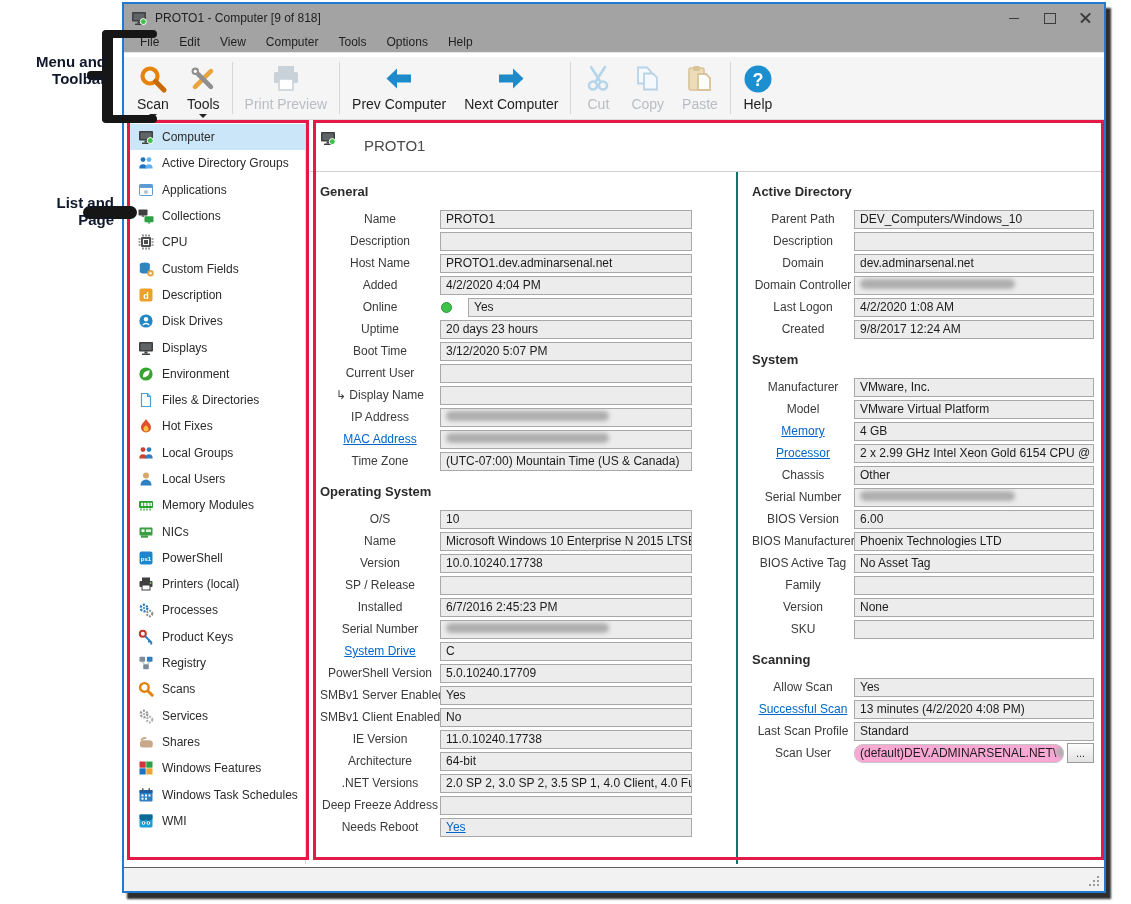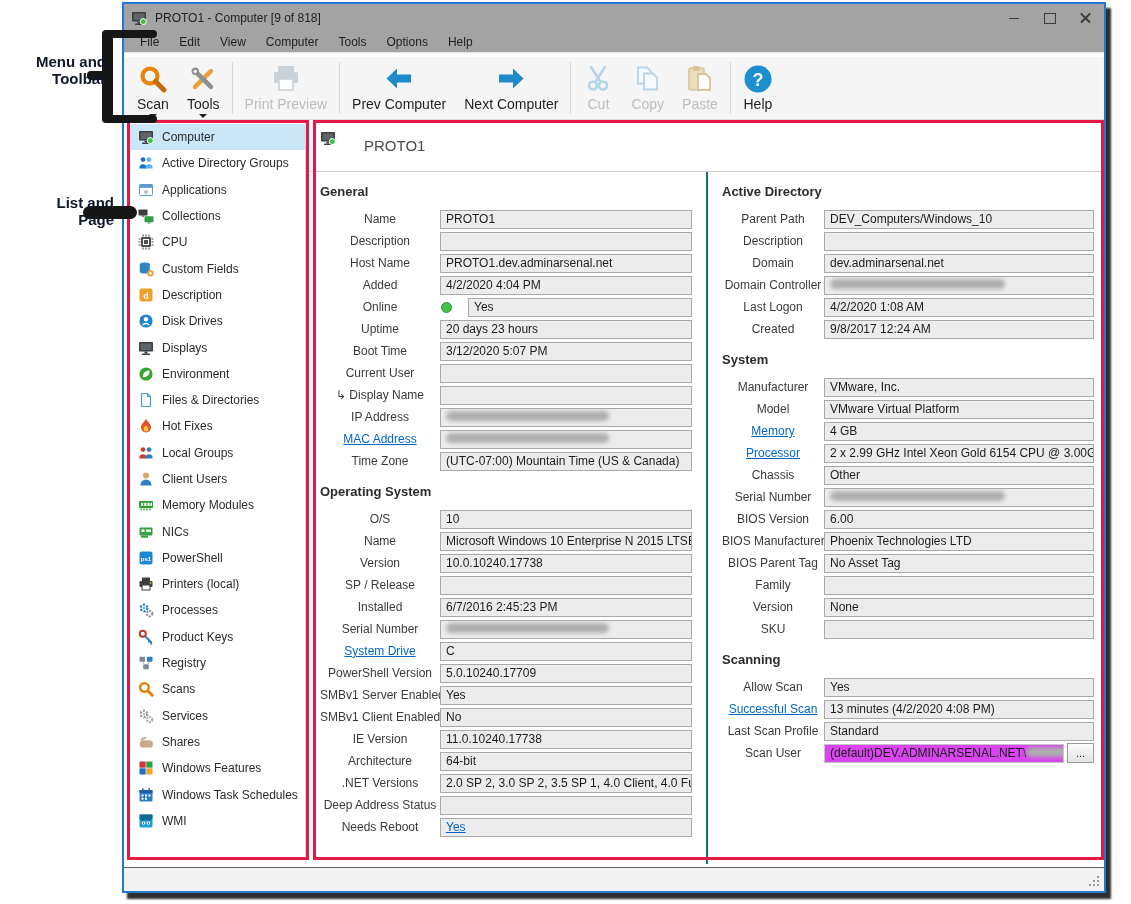--- a/index.html
+++ b/index.html
@@ -56,30 +56,30 @@
   .side-item{height:26.3px;display:flex;align-items:center;padding-left:8px;}
   .side-item.selected{background:#cbe5f9;}
   .side-icon{width:16px;height:16px;flex:none;margin-right:8px;display:flex;}
   .side-label{font-size:12px;color:#2a2a2a;white-space:nowrap;}
 
   #page{position:absolute;left:186px;top:0;right:0;bottom:0;padding-left:18px;}
   #page-header{position:absolute;top:0;left:0;right:0;height:52px;display:flex;align-items:center;padding-left:10px;border-bottom:1px solid #cfcfcf;}
   #page-header .big-icon{margin-right:12px;display:flex;}
   #computer-name{font-size:15px;color:#4a4a4a;}
 
-  #page-body{position:absolute;top:52px;left:0;right:0;bottom:0;display:flex;overflow:hidden;}
+  #page-body{position:absolute;top:52px;left:0;right:0;bottom:0;display:flex;overflow:hidden;gap:30px;}
   #col-left{width:396px;flex:none;padding:0 14px 0 8px;}
   #col-right{flex:1;border-left:2px solid #0f766e;padding:0 10px 0 12px;overflow:hidden;}
 
   .sec-title{font-size:13px;font-weight:bold;color:#2b2b2b;margin:12px 0 8px 2px;height:16px;}
   .frow{display:flex;align-items:center;height:22px;}
   .flabel{width:122px;flex:none;font-size:12px;color:#3a3a3a;padding-left:2px;white-space:nowrap;overflow:hidden;text-align:center;}
   #col-right .flabel{width:104px;}
   .fbox{flex:1;height:19px;border:1px solid #a8a8a8;background:#ececec;font-size:12px;line-height:17px;color:#1c1c1c;padding:0 5px;white-space:nowrap;overflow:hidden;}
-  .fbox.flat{border-color:#c4c4c4;background:#d946ef;}
+  .fbox.flat{border-color:#c4c4c4;background:#f9a8d4;border-radius:9px;}
   .flink{color:#0066cc;text-decoration:underline;cursor:pointer;}
   .blur-blob{display:inline-block;height:10px;width:68%;background:#aeaeae;border-radius:5px;filter:blur(2.2px);vertical-align:middle;margin-top:-2px;}
   .blur-suffix{width:88px;}
   .online-dot{width:11px;height:11px;border-radius:50%;background:#3ec24a;border:1px solid #2d9638;margin:0 16px 0 1px;flex:none;}
   .fbtn{flex:none;width:27px;height:20px;margin-left:3px;border:1px solid #9a9a9a;background:linear-gradient(#fcfcfc,#e2e2e2);font-size:11px;color:#333;text-align:center;line-height:17px;}
 
   
   #statusbar{position:absolute;left:0;right:0;bottom:0;height:24px;background:#f2f2f2;border-top:1.5px solid #5f5f5f;}
   #grip{position:absolute;right:5px;bottom:5px;width:2px;height:2px;background:#9a9a9a;
     box-shadow:0 0 #9a9a9a,-4px 0 #9a9a9a,-8px 0 #9a9a9a,0 -4px #9a9a9a,-4px -4px #9a9a9a,0 -8px #9a9a9a;}
@@ -351,21 +351,21 @@
           </span>
           <span class="side-label">Local Groups</span>
         </div>
         <div class="side-item">
           <span class="side-icon">
             <svg xmlns="http://www.w3.org/2000/svg" width="16" height="16" viewBox="0 0 16 16">
               <circle cx="8" cy="4.6" r="3" fill="#d9a76a"></circle>
               <path d="M2.4,14.6 a5.6,6 0 0 1 11.2,0 z" fill="#2d7fc1"></path>
             </svg>
           </span>
-          <span class="side-label">Client Users</span>
+          <span class="side-label">Local Users</span>
         </div>
         <div class="side-item">
           <span class="side-icon">
             <svg xmlns="http://www.w3.org/2000/svg" width="16" height="16" viewBox="0 0 16 16">
               <rect x="1" y="4" width="14" height="7" rx="1" fill="#28a22e"></rect>
               <rect x="3" y="5.8" width="2.2" height="3.2" fill="#fff"></rect>
               <rect x="6.2" y="5.8" width="2.2" height="3.2" fill="#fff"></rect>
               <rect x="9.4" y="5.8" width="2.2" height="3.2" fill="#fff"></rect>
               <rect x="12.4" y="5.8" width="1.6" height="3.2" fill="#fff"></rect>
               <path d="M3,11.5v2 M6,11.5v2 M9,11.5v2 M12,11.5v2" stroke="#28a22e" stroke-width="1.3"></path>
@@ -620,21 +620,21 @@
               </div>
               <div class="frow">
                 <div class="flabel">Architecture</div>
                 <div class="fbox">64-bit</div>
               </div>
               <div class="frow">
                 <div class="flabel">.NET Versions</div>
                 <div class="fbox">2.0 SP 2, 3.0 SP 2, 3.5 SP 1, 4.0 Client, 4.0 Full, 4</div>
               </div>
               <div class="frow">
-                <div class="flabel">Deep Address Status</div>
+                <div class="flabel">Deep Freeze Address</div>
                 <div class="fbox"></div>
               </div>
               <div class="frow">
                 <div class="flabel">Needs Reboot</div>
                 <div class="fbox"><a class="flink">Yes</a></div>
               </div>
             </div>
           </div>
         <div id="col-right">
             <div class="section">
@@ -692,21 +692,21 @@
               </div>
               <div class="frow">
                 <div class="flabel">BIOS Version</div>
                 <div class="fbox">6.00</div>
               </div>
               <div class="frow">
                 <div class="flabel">BIOS Manufacturer</div>
                 <div class="fbox">Phoenix Technologies LTD</div>
               </div>
               <div class="frow">
-                <div class="flabel">BIOS Parent Tag</div>
+                <div class="flabel">BIOS Active Tag</div>
                 <div class="fbox">No Asset Tag</div>
               </div>
               <div class="frow">
                 <div class="flabel">Family</div>
                 <div class="fbox"></div>
               </div>
               <div class="frow">
                 <div class="flabel">Version</div>
                 <div class="fbox">None</div>
               </div>

